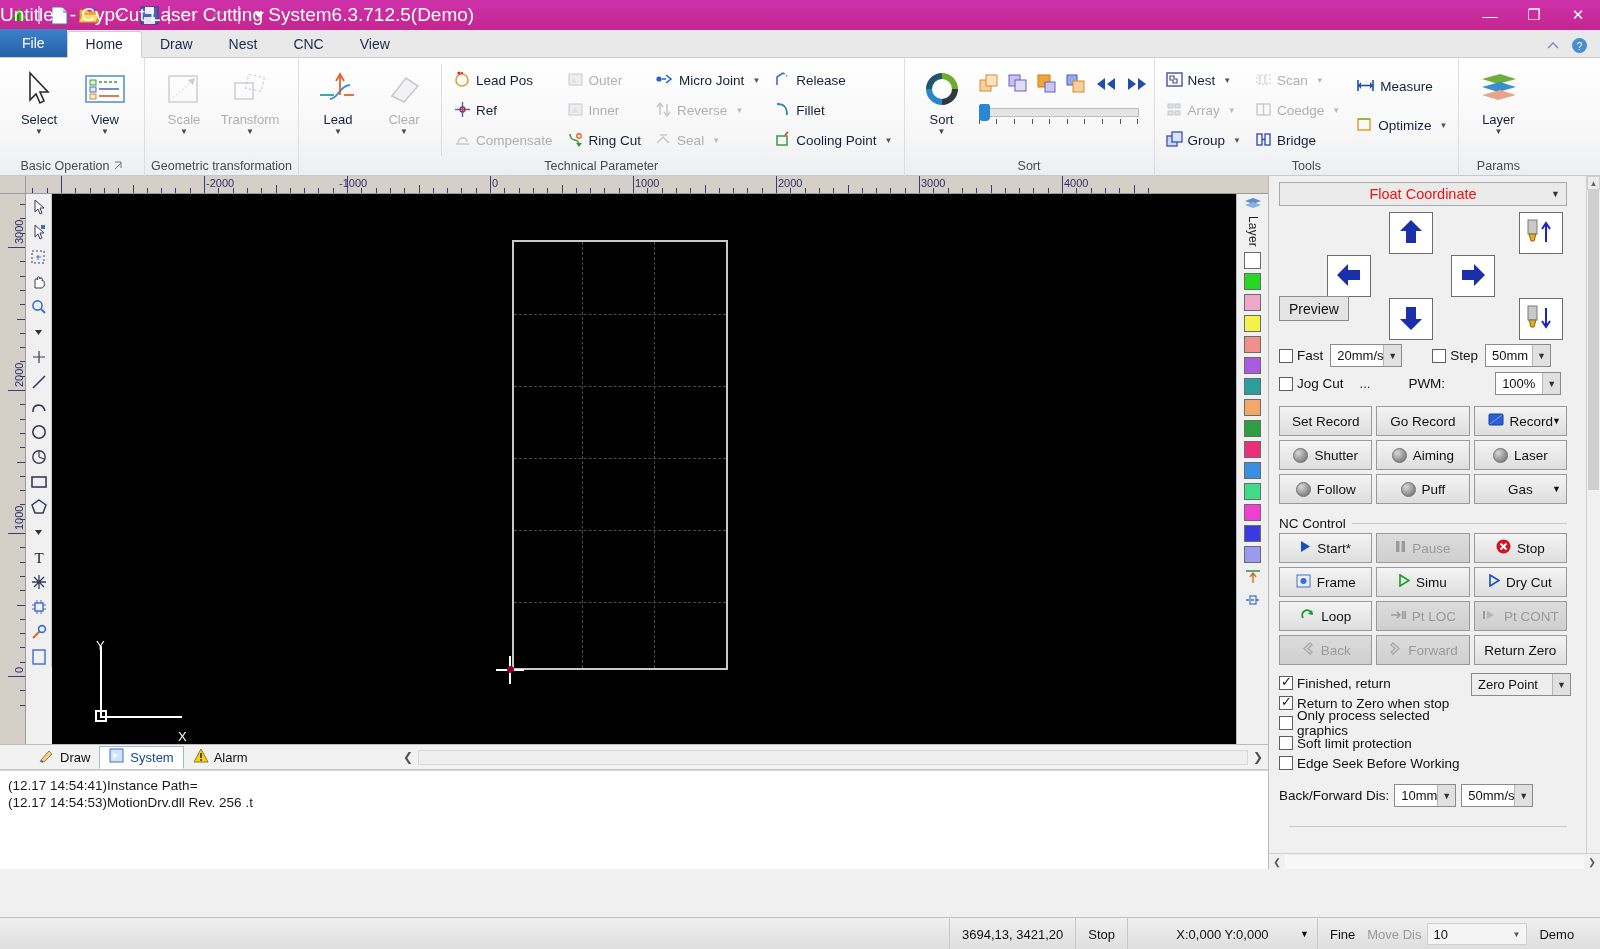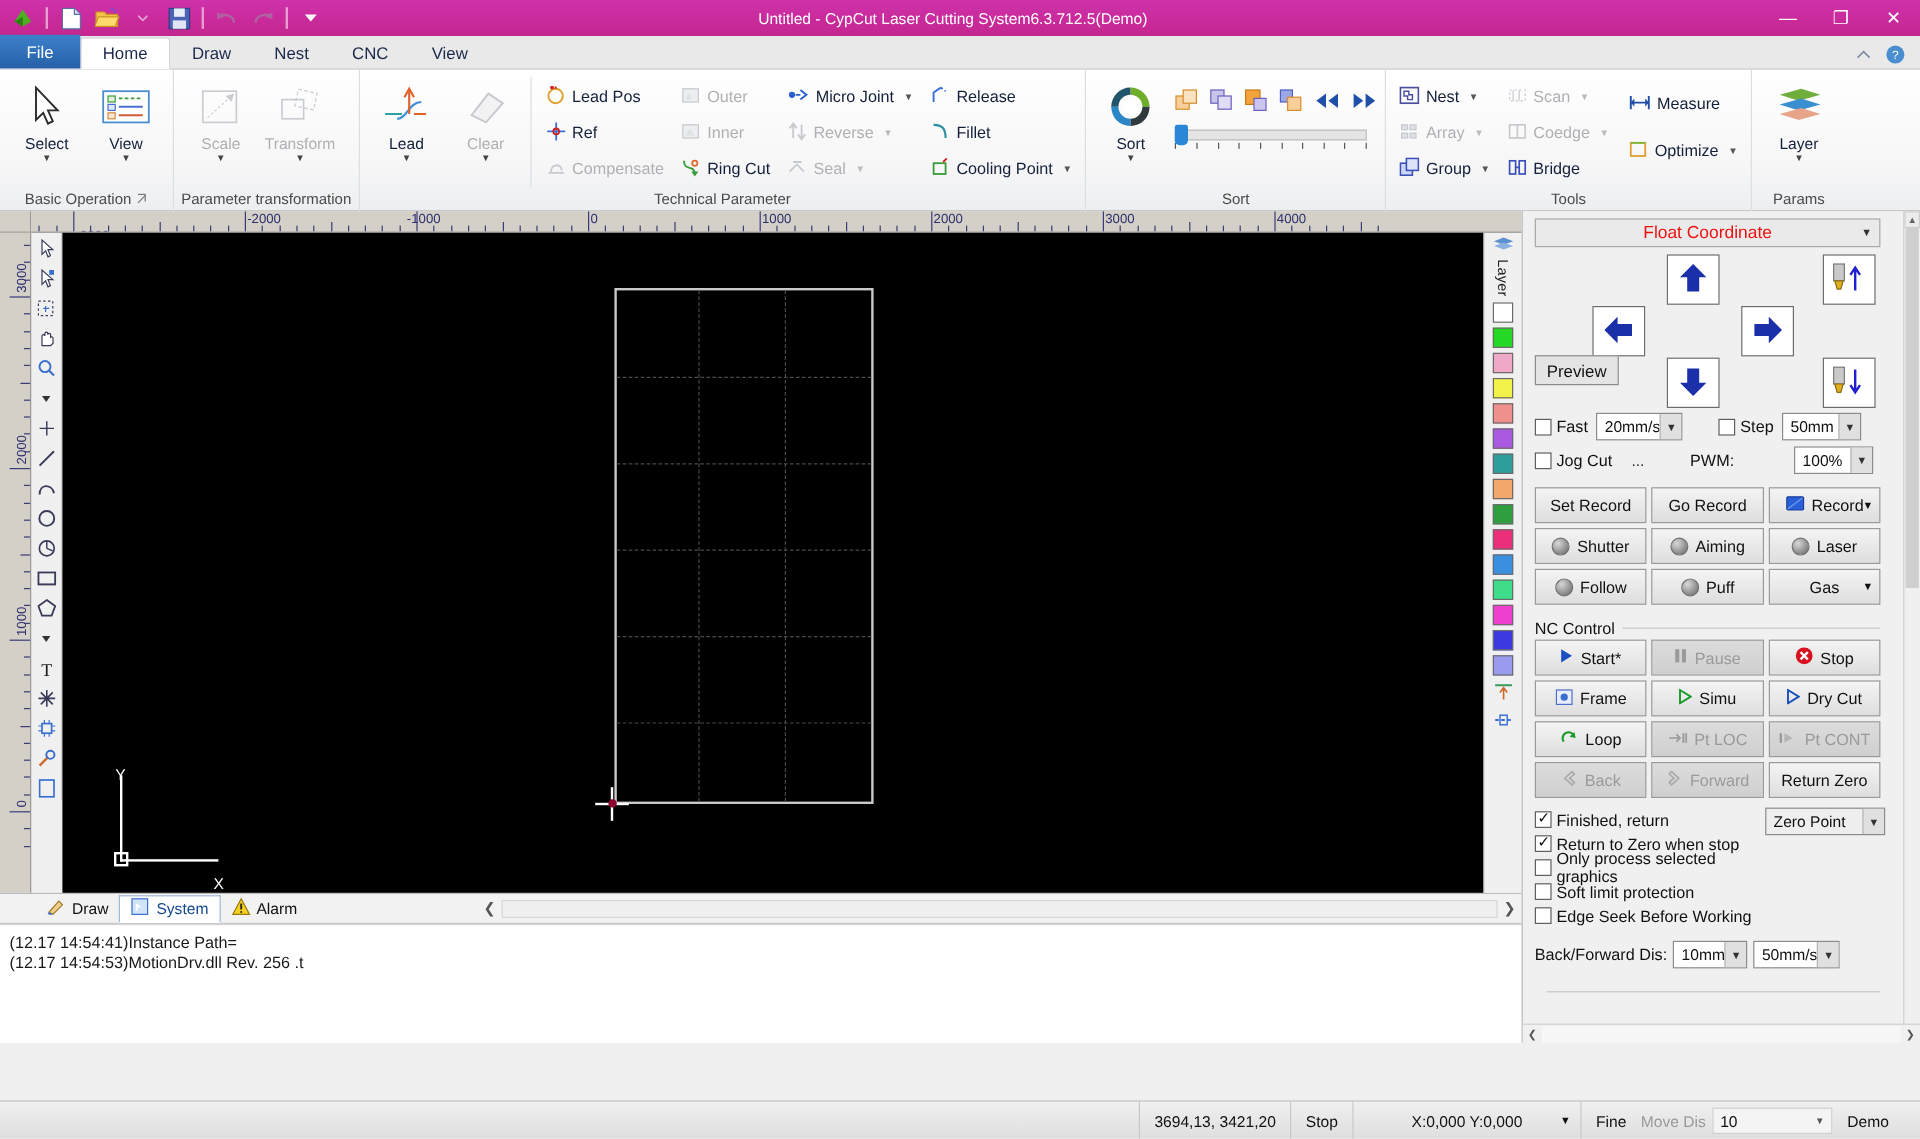--- a/index.html
+++ b/index.html
@@ -7,21 +7,21 @@
     font-family:"Liberation Sans", sans-serif; font-size:13px; color:#111; background:#f0f0f0; }
   .app { position:relative; width:1600px; height:949px; display:flex; flex-direction:column; }
 
   
   .titlebar { height:30px; background:#c82ba0;
      background:linear-gradient(180deg,#cf31ab 0%,#c4268f 100%);
      display:flex; align-items:center; color:#fff; position:relative; flex:0 0 30px; }
   .qat { display:flex; align-items:center; gap:4px; padding-left:6px; }
   .qicon { width:26px; height:24px; display:flex; align-items:center; justify-content:center; }
   .qsep { width:2px; height:18px; background:#e79cd3; margin:0 2px; }
-  .title-text { position:absolute; left:0; right:12px; text-align:center; font-size:13px;
+  .title-text { position:absolute; left:0; right:12px; font-size:19px;
      color:#fff; pointer-events:none; }
   .wbtns { margin-left:auto; display:flex; height:30px; }
   .wbtn { width:44px; height:30px; display:flex; align-items:center; justify-content:center;
      color:#fff; font-size:15px; }
 
   
   .tabstrip { height:28px; background:#e9e9ea; display:flex; align-items:flex-end;
      border-bottom:1px solid #cfcfd2; flex:0 0 28px; position:relative; }
   .tab { padding:4px 18px 5px; font-size:14px; color:#1b2a4a; cursor:default; }
   .tab.file { background:#2c6fba; background:linear-gradient(180deg,#3d82cc,#2560a8);
@@ -310,21 +310,21 @@
             <svg width="38" height="36" viewBox="0 0 38 36">
                 <rect x="4" y="12" width="18" height="16" fill="none" stroke="#c9ccd1" stroke-width="1.4"></rect>
                 <rect x="16" y="5" width="16" height="14" fill="none" stroke="#c9ccd1" stroke-dasharray="3 2" transform="rotate(12 24 12)"></rect>
               </svg>
           </span>
           <span class="lbl">Transform</span>
           <span class="caret">▼</span>
         </div>
       </div>
       <div class="group-title">
-        <span>Parameter transformation</span>
+        <span>Geometric transformation</span>
       </div>
     </div>
 
     <div class="group">
       <div class="group-body">
         <div class="bigbtn">
           <span class="ico">
             <svg width="44" height="40" viewBox="0 0 44 40">
                 <path d="M4 26 h14" stroke="#2aa0a0" stroke-width="1.8"></path>
                 <path d="M14 30 C22 30 24 16 34 16" fill="none" stroke="#3b8fd8" stroke-width="1.8"></path>

